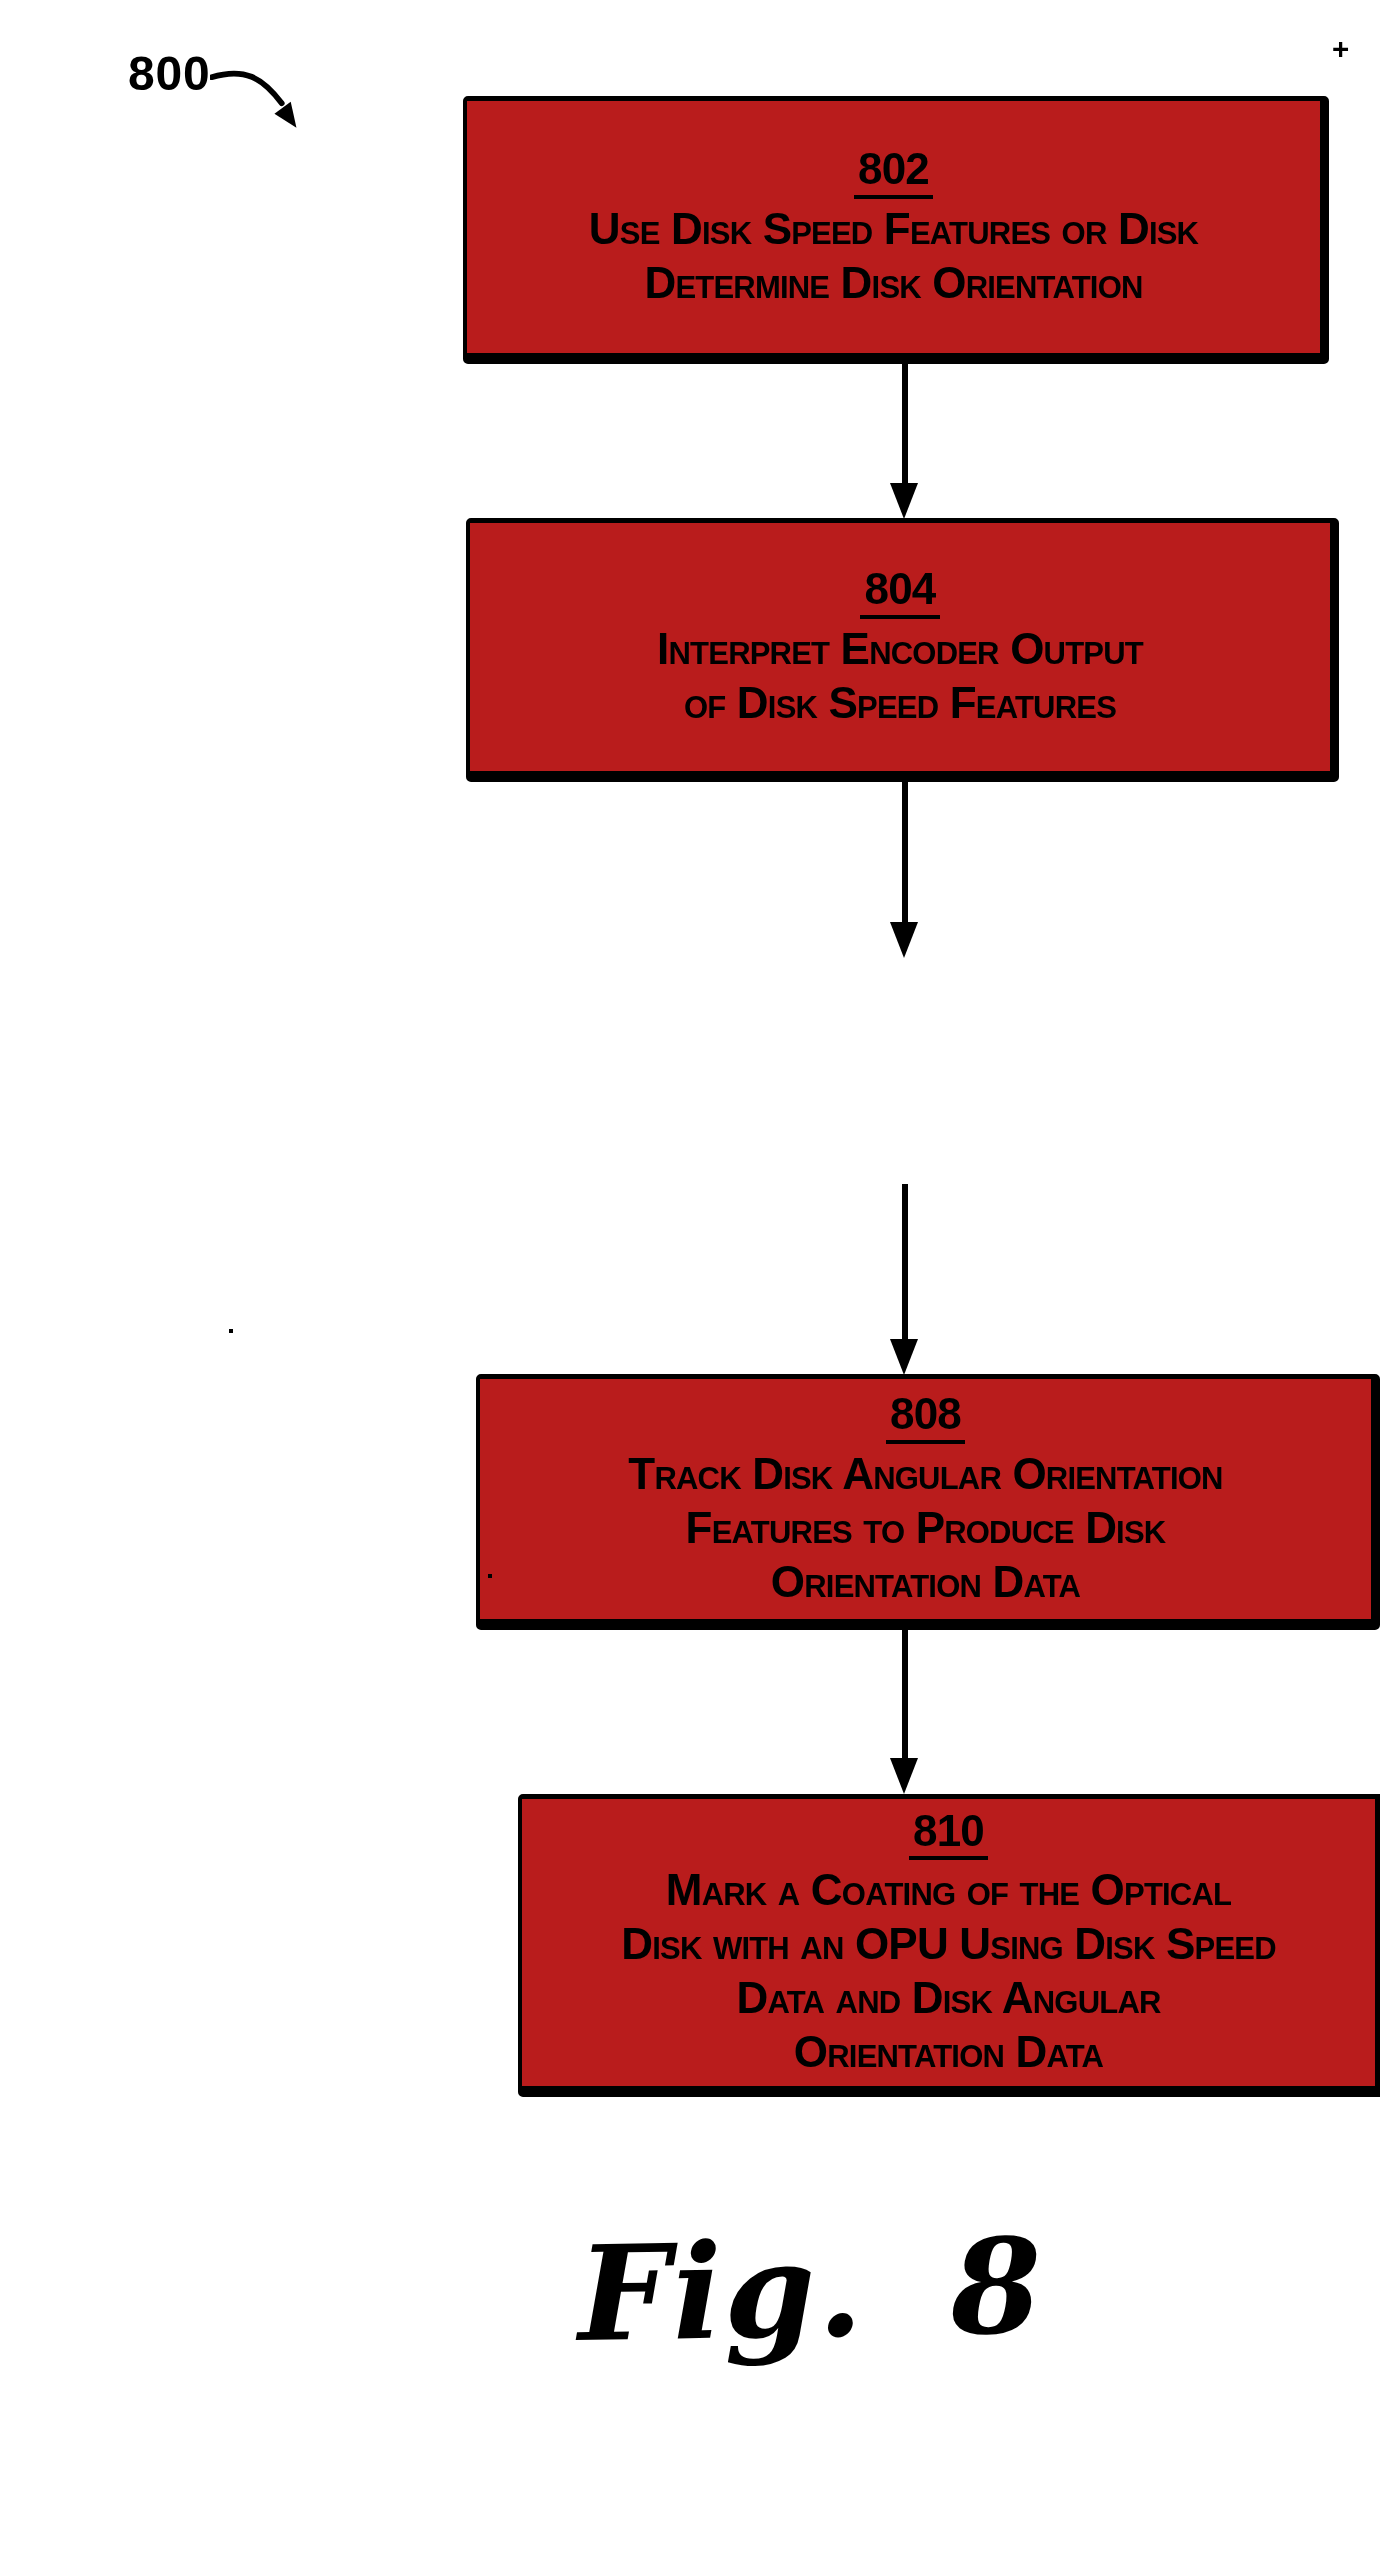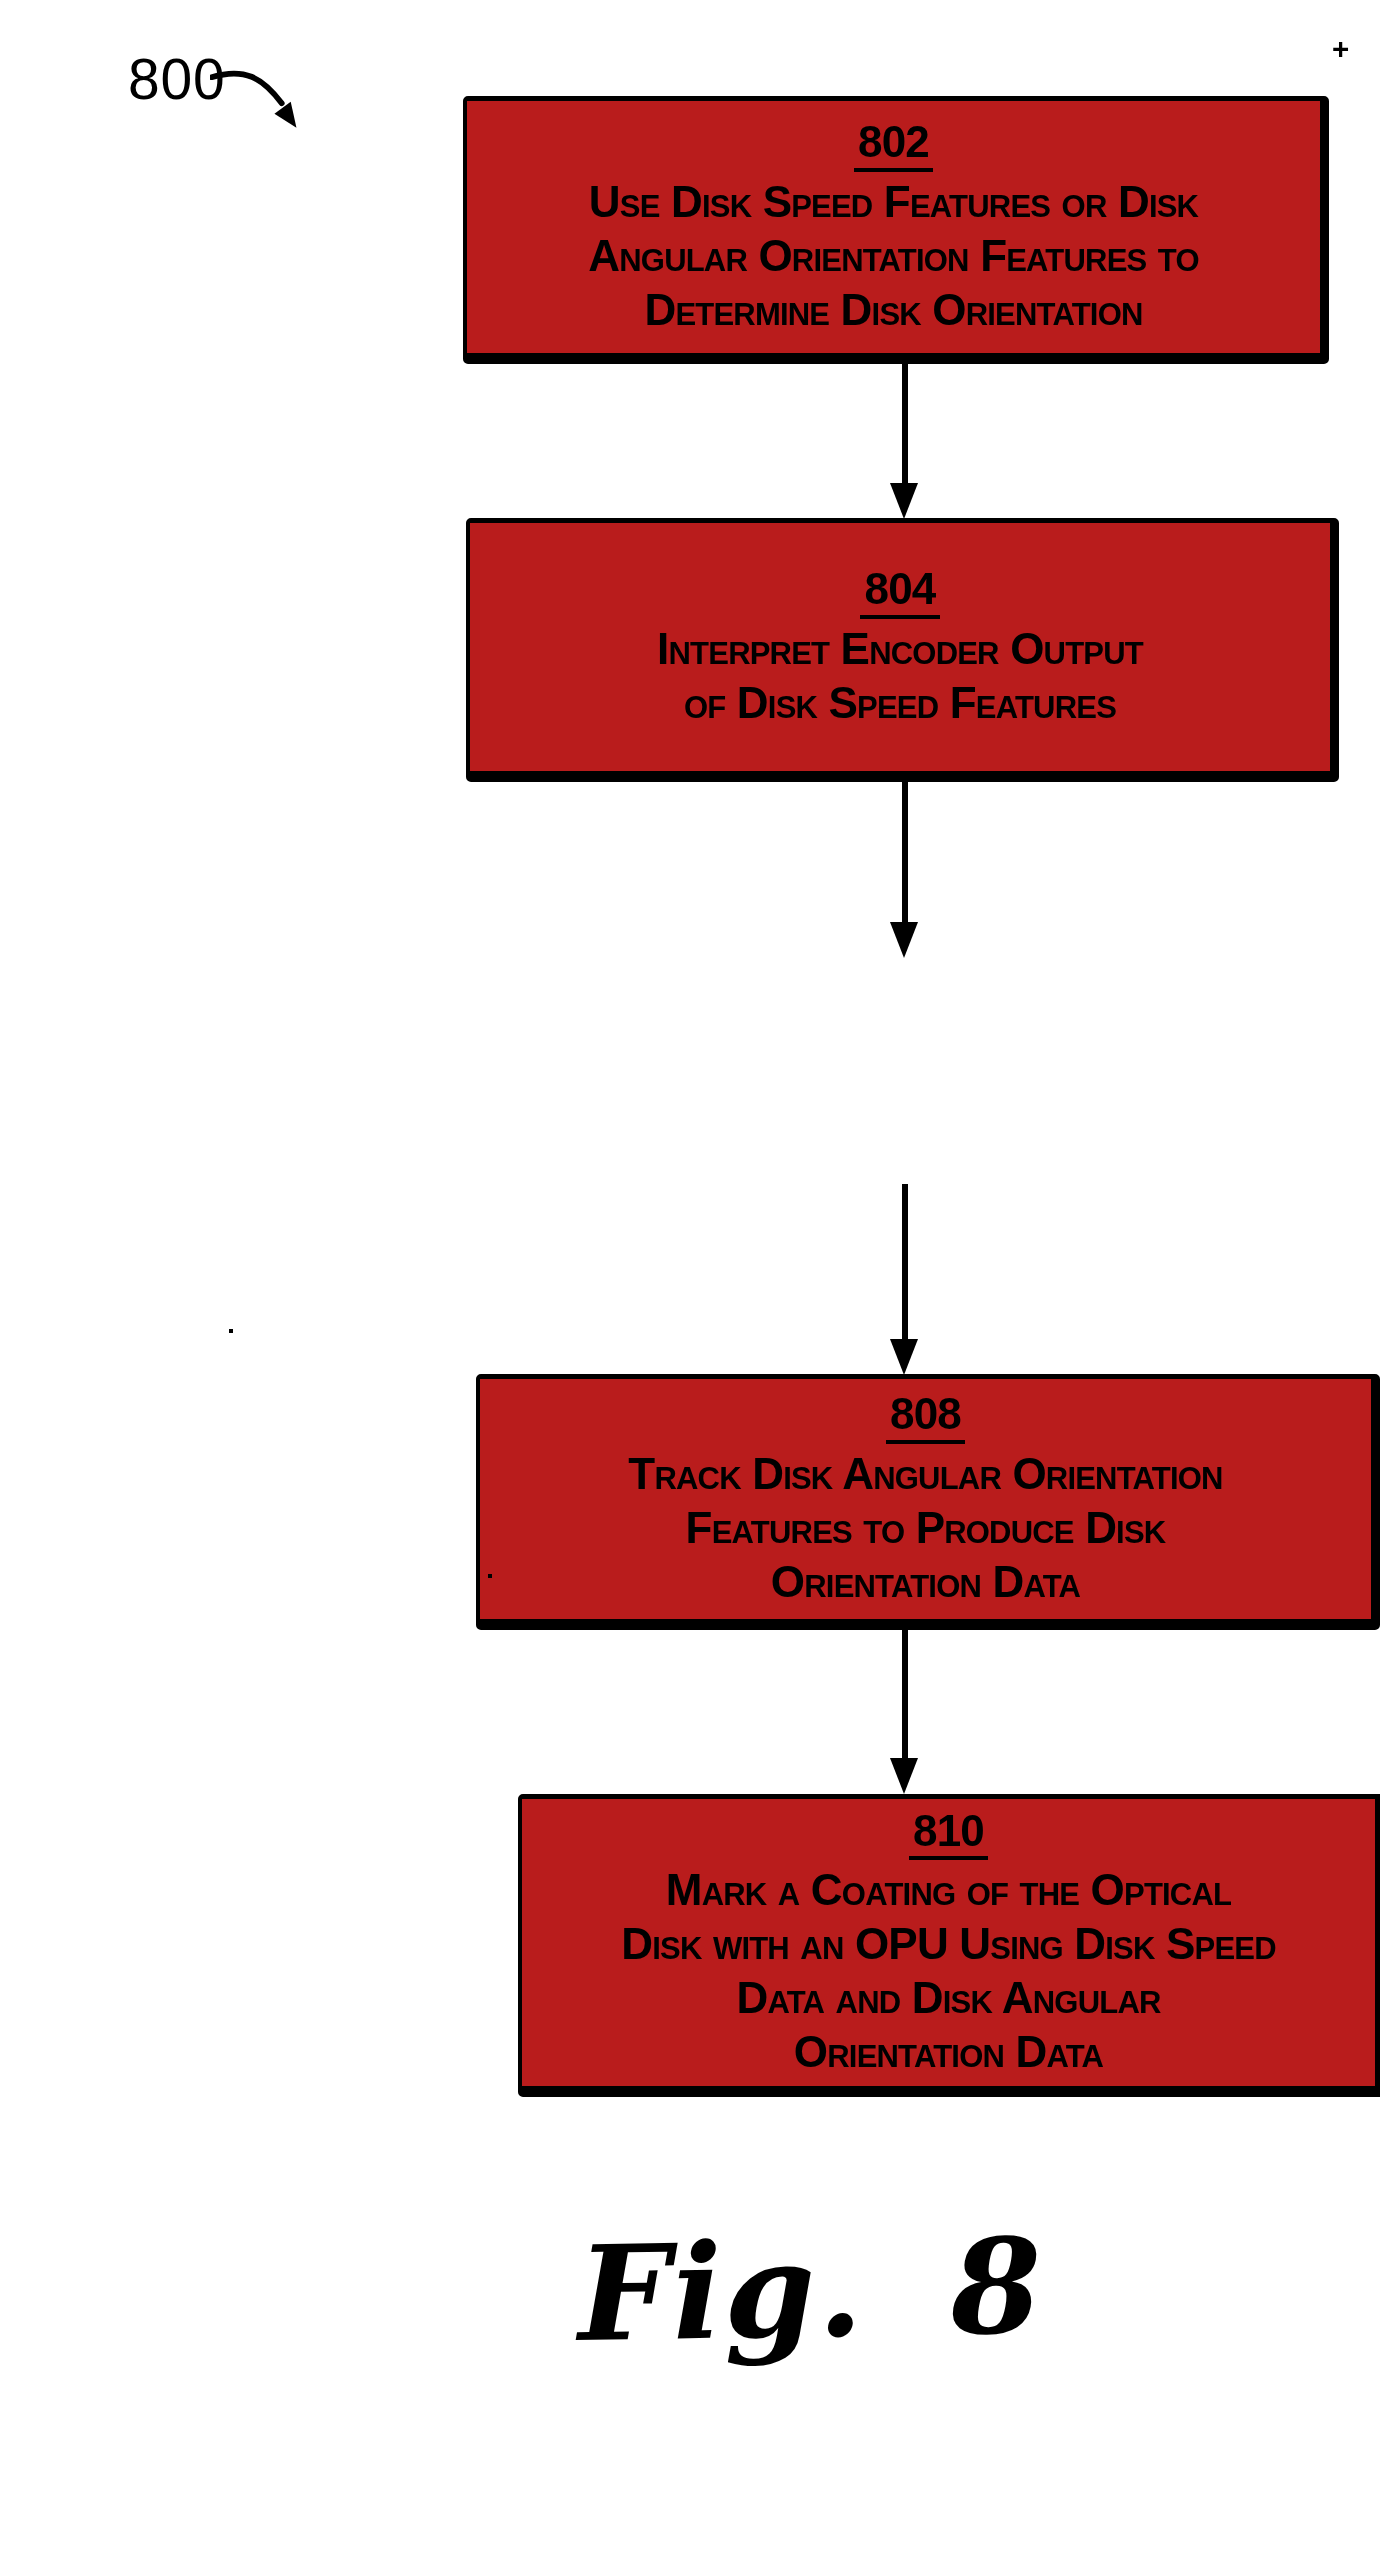--- a/index.html
+++ b/index.html
@@ -4,21 +4,21 @@
 <style>
   html,body { margin:0; padding:0; background:#ffffff; }
   .page {
     position:relative; width:1381px; height:2576px;
     background:#ffffff; overflow:hidden;
     font-family:"Liberation Sans", sans-serif; color:#000;
   }
   
   .ref-label {
     position:absolute; left:128px; top:46px;
-    font-size:57px; font-weight:400; letter-spacing:0.8px;
+    font-size:48px; font-weight:700; letter-spacing:0.8px;
   }
   .leader { position:absolute; left:210px; top:59px; }
   
   .flow-box {
     position:absolute; box-sizing:border-box;
     border:5.7px solid #000;
     border-left-width:4.1px; border-right-width:9px; border-bottom-width:11.5px;
     border-radius:5px;
     background:#b91c1c;
     display:flex; flex-direction:column; justify-content:center; align-items:center;
@@ -64,21 +64,20 @@
 
   <div class="ref-label">800</div>
   <svg class="leader" width="106" height="82" viewBox="0 0 130 100">
     <path d="M2,22 C42,10 64,22 88,54" fill="none" stroke="#000" stroke-width="7" stroke-linecap="round"></path>
     <polygon points="106,84 99,52 79,67" fill="#000"></polygon>
   </svg>
 
   <div class="flow-box" style="left:463px; top:96px; width:866px; height:268px;">
     <div class="step-num"><span>802</span></div>
     <div class="tline">Use Disk Speed Features or Disk</div>
-    <div class="tline">Angular Orientation Features to</div>
     <div class="tline">Determine Disk Orientation</div>
   </div>
 
   <div class="varrow" style="left:902px; top:364px; height:119px;"></div>
 
   <div class="flow-box" style="left:466px; top:518px; width:873px; height:264px;">
     <div class="step-num"><span>804</span></div>
     <div class="tline">Interpret Encoder Output</div>
     <div class="tline">of Disk Speed Features</div>
   </div>

